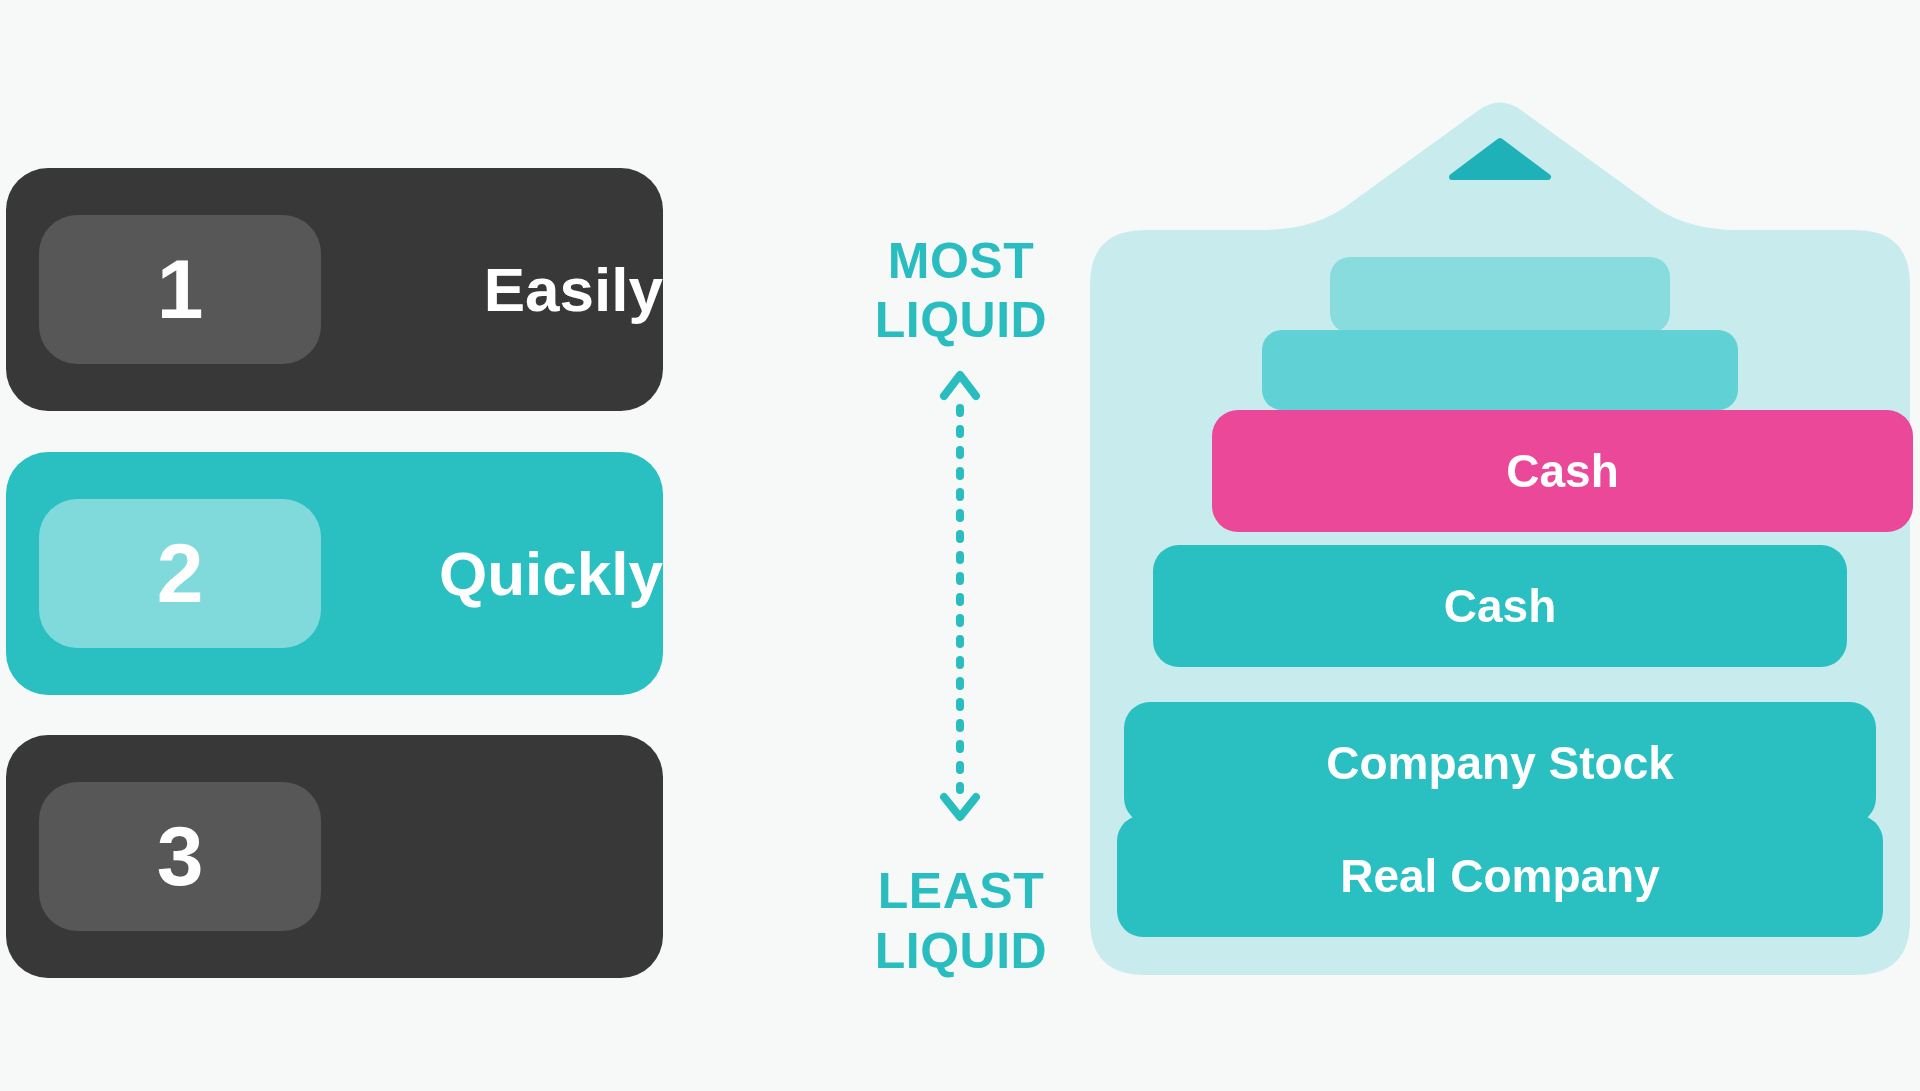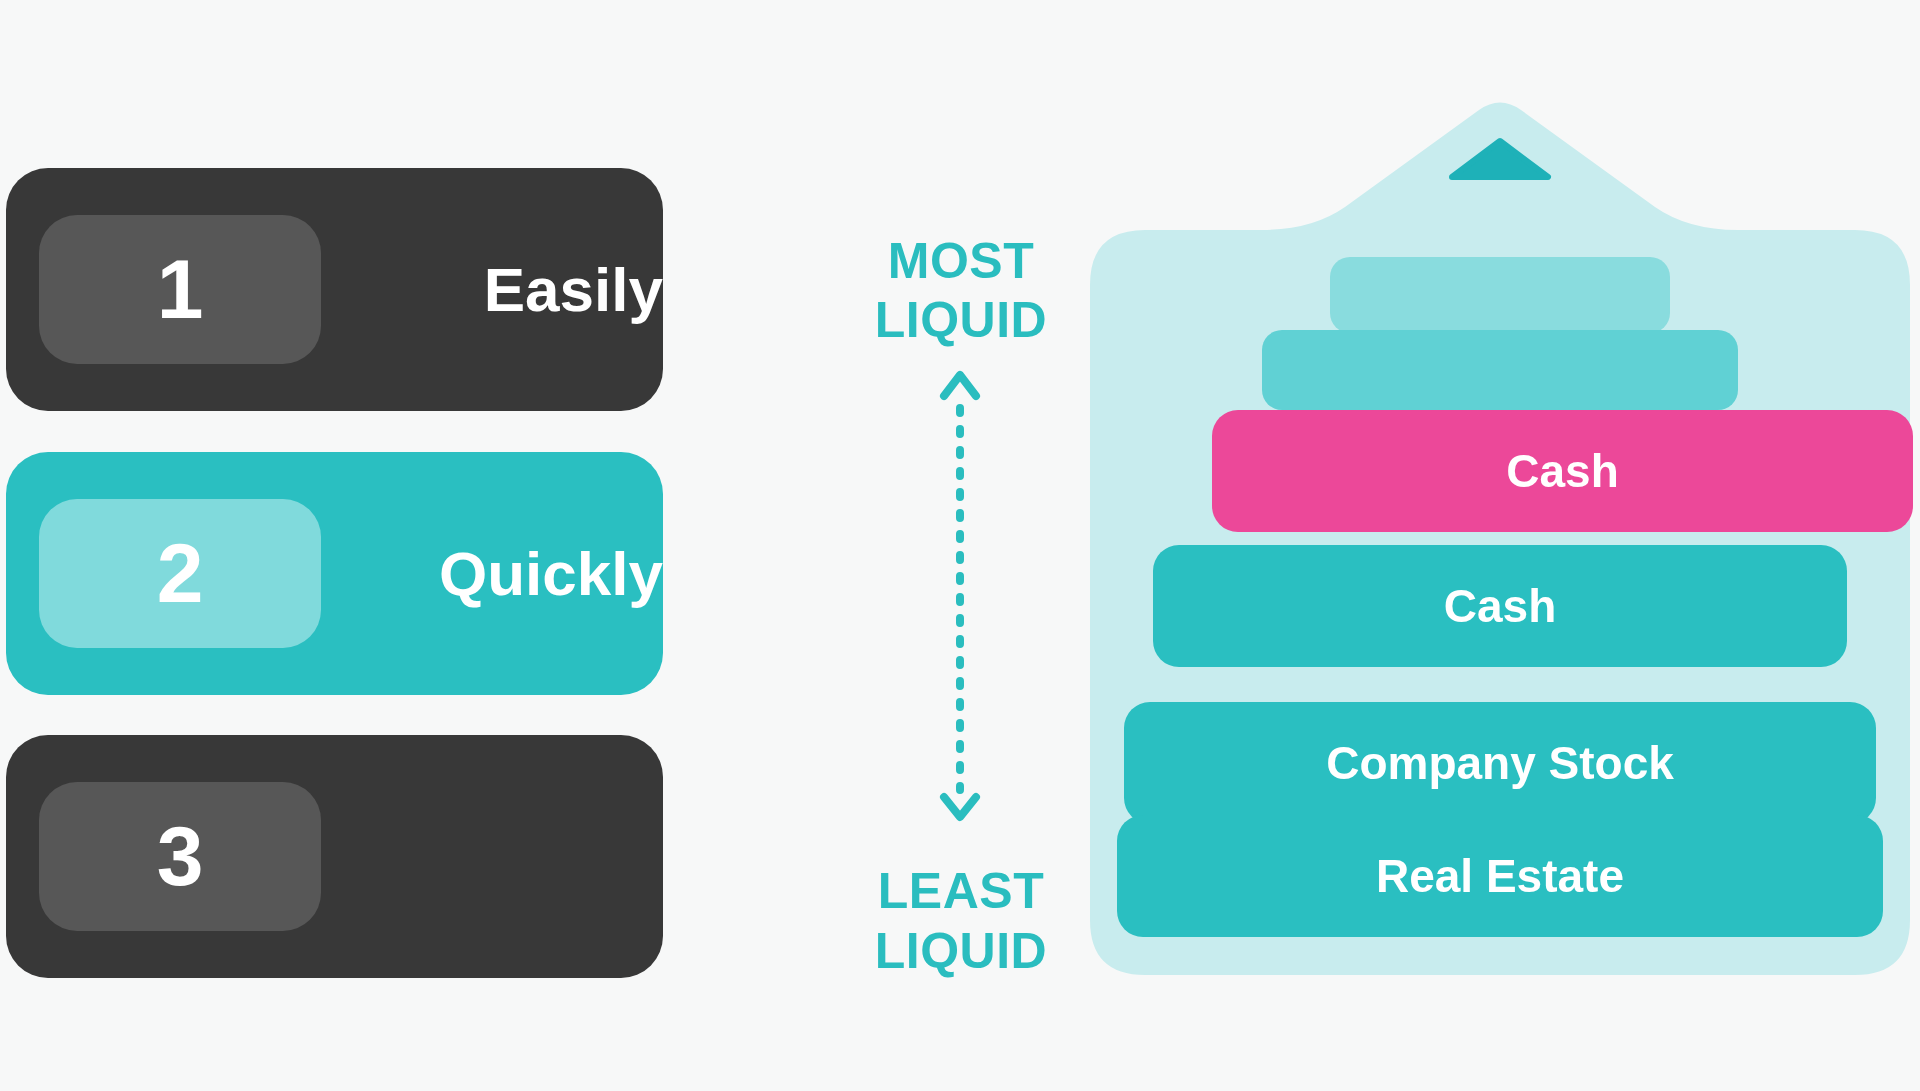--- a/index.html
+++ b/index.html
@@ -171,16 +171,16 @@
   <div class="level level-cash">
     <span>Cash</span>
   </div>
   <div class="level level-bonds">
     <span>Cash</span>
   </div>
   <div class="level level-stock">
     <span>Company Stock</span>
   </div>
   <div class="level level-estate">
-    <span>Real Estate</span>
+    <span>Real Company</span>
   </div>
 
 </div>
 
 </body></html>

